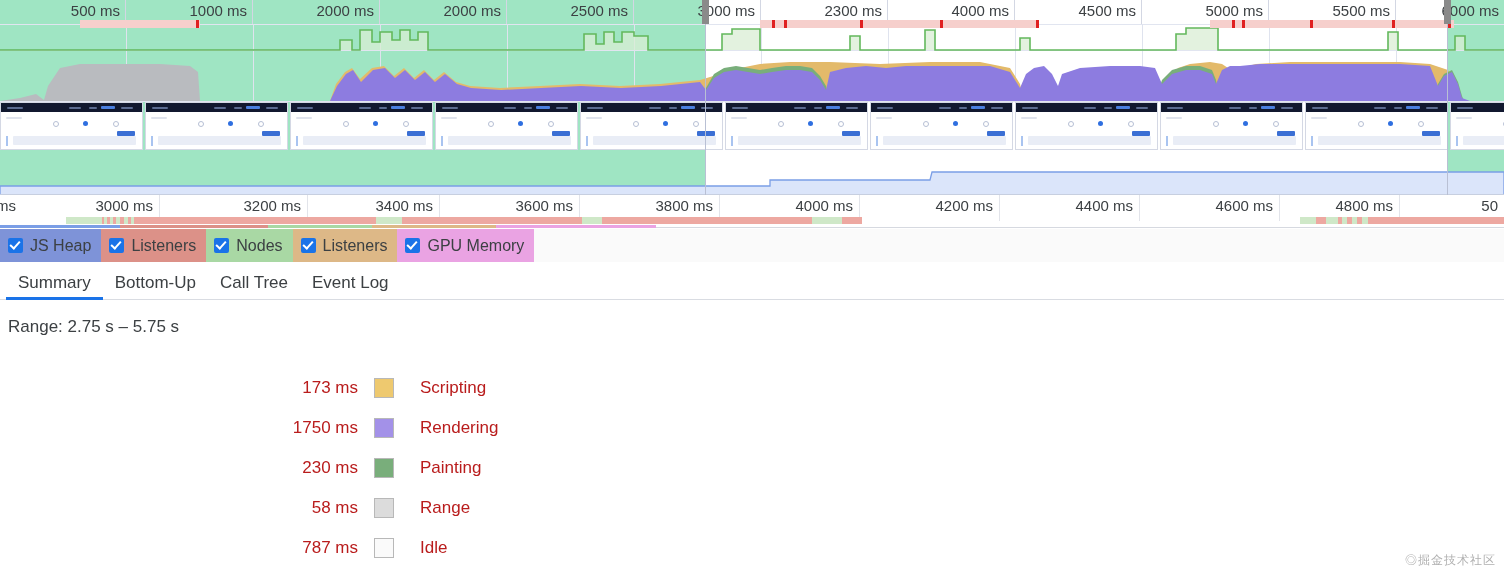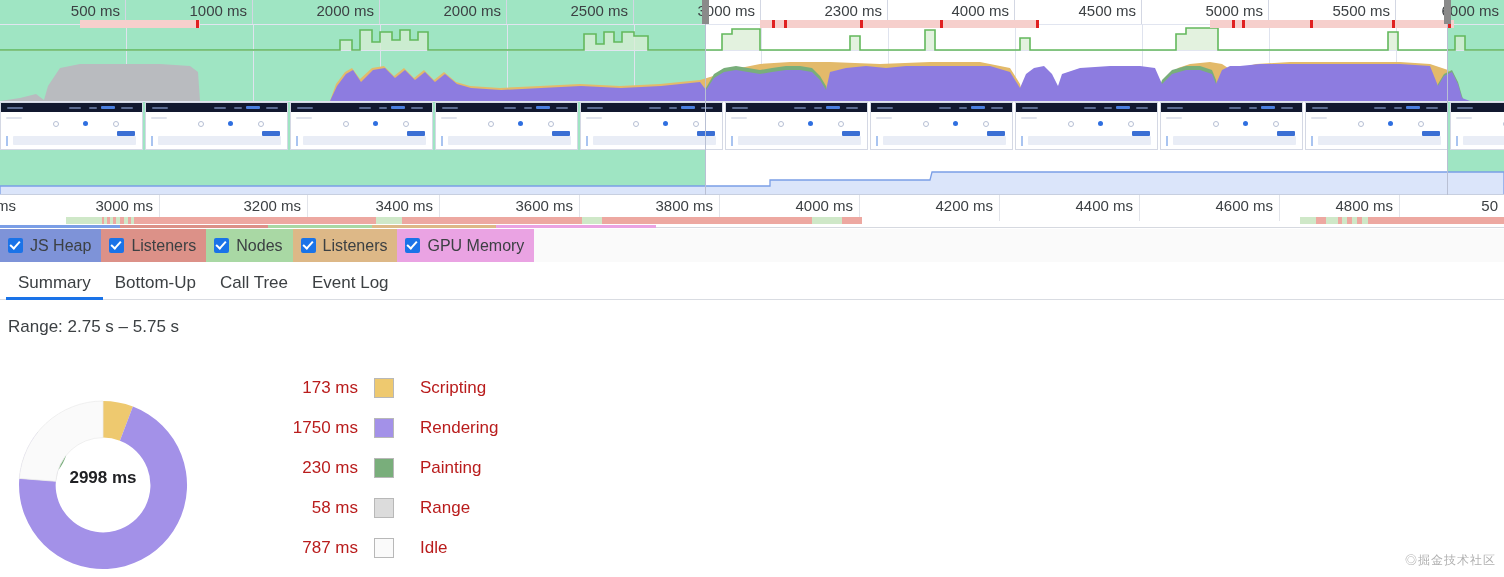--- a/index.html
+++ b/index.html
@@ -745,37 +745,20 @@
     <div class="tab">
       <span>Call Tree</span>
     </div>
     <div class="tab">
       <span>Event Log</span>
     </div>
   </div>
 
   <div class="range">Range: 2.75 s – 5.75 s</div>
 
-  <div class="donut-wrap">
-    <svg width="190" height="182" viewBox="0 0 190 182">
-      <g transform="translate(95,91)">
-
-        <path d="M 0 -84 A 84 84 0 0 1 29.9 -78.5 L 16.9 -44.3 A 47.4 47.4 0 0 0 0 -47.4 Z" fill="#eec96f"></path>
-
-        <path d="M 29.9 -78.5 A 84 84 0 1 1 -65.2 -52.9 L -36.8 -29.8 A 47.4 47.4 0 1 0 16.9 -44.3 Z" fill="#a391e8"></path>
-
-        <path d="M -65.2 -52.9 A 84 84 0 0 1 -80.1 -25.2 L -45.2 -14.2 A 47.4 47.4 0 0 0 -36.8 -29.8 Z" fill="#79ae7b"></path>
-
-        <path d="M -80.1 -25.2 A 84 84 0 0 1 -83.7 -6.6 L -47.2 -3.7 A 47.4 47.4 0 0 0 -45.2 -14.2 Z" fill="#dcdcdc"></path>
-
-        <path d="M -83.7 -6.6 A 84 84 0 0 1 0 -84 L 0 -47.4 A 47.4 47.4 0 0 0 -47.2 -3.7 Z" fill="#fafafa" stroke="#ececec" stroke-width="0.8"></path>
-      </g>
-    </svg>
-    <div class="donut-label">2998 ms</div>
-  </div>
 
   <div class="legend">
     <div class="legend-row">
       <span class="legend-val">173 ms</span>
       <span class="legend-swatch" style="background:#eec96f;"></span>
       <span class="legend-name">Scripting</span>
     </div>
     <div class="legend-row">
       <span class="legend-val">1750 ms</span>
       <span class="legend-swatch" style="background:#a391e8;"></span>

